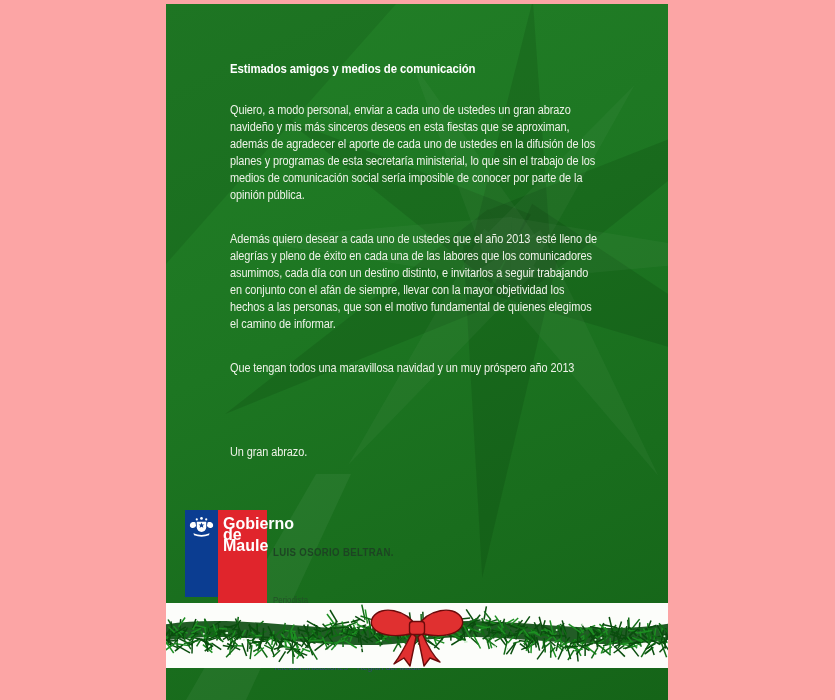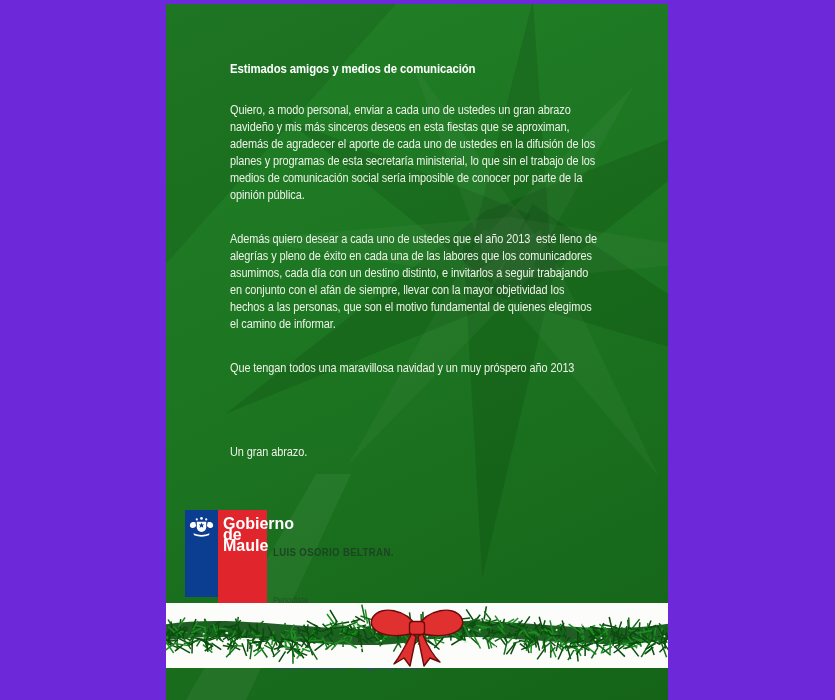--- a/index.html
+++ b/index.html
@@ -1,16 +1,16 @@
 <!DOCTYPE html>
 <html style="--background: #000000; --card-green: #1d7622; --logo-blue: #0b3d91; --logo-red: #e0252c; --bow-red: #e03030; --link-blue: #2236e0; --garland-dark: #0a4d0e; --garland-mid: #116b15; --garland-light: #1d8f22; --strip-white: #fcfdfa;"><head>
 <meta charset="utf-8">
 <style>
   html,body{margin:0;padding:0;background:#000;}
-  #stage{position:relative;width:835px;height:700px;background:#6d28d9;overflow:hidden;
+  #stage{position:relative;width:835px;height:700px;background:#fca5a5;overflow:hidden;
          font-family:"Liberation Sans",sans-serif;}
   .card{position:absolute;left:166px;top:4px;width:502px;height:696px;overflow:hidden;
         background:linear-gradient(155deg,#227f27 0%,#1d7622 42%,#156418 100%);}
   .wm{position:absolute;left:0;top:0;width:502px;height:696px;pointer-events:none;}
   .content{position:absolute;left:64px;top:57px;width:438px;color:#eef2e8;}
   .content h1{margin:0 0 26px;font-size:13px;font-weight:bold;color:#fff;white-space:pre;
               letter-spacing:-0.1px;transform:scaleX(.875);transform-origin:0 0;}
   .content p{margin:0 0 27px;font-size:12.5px;line-height:17px;white-space:pre;
              letter-spacing:-0.1px;transform:scaleX(.875);transform-origin:0 0;}
   .content p.closing{margin-top:67px;}

